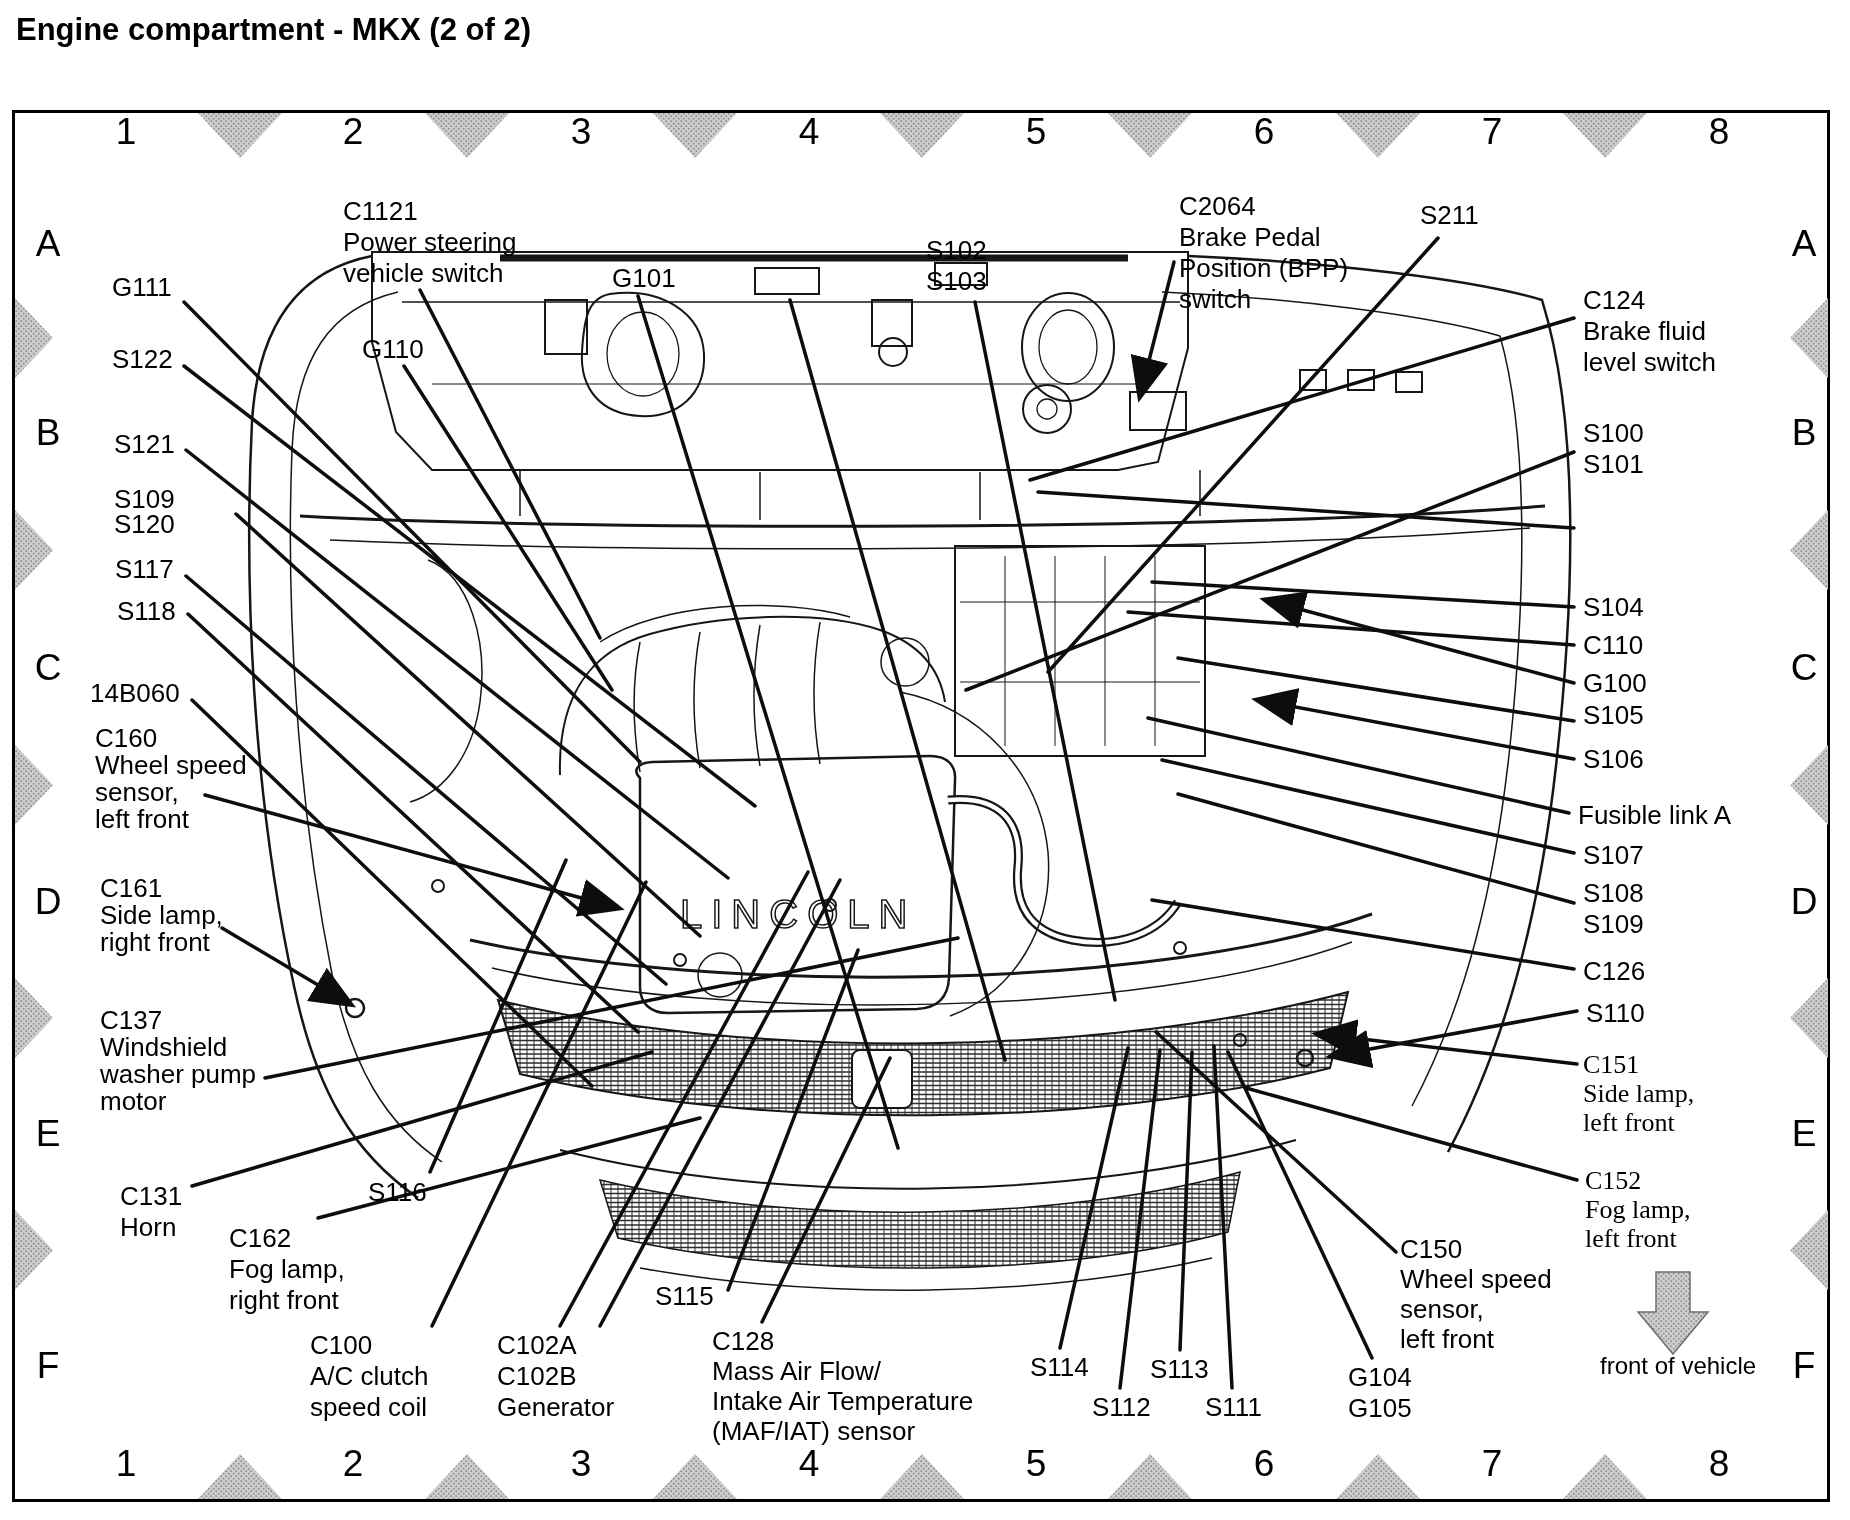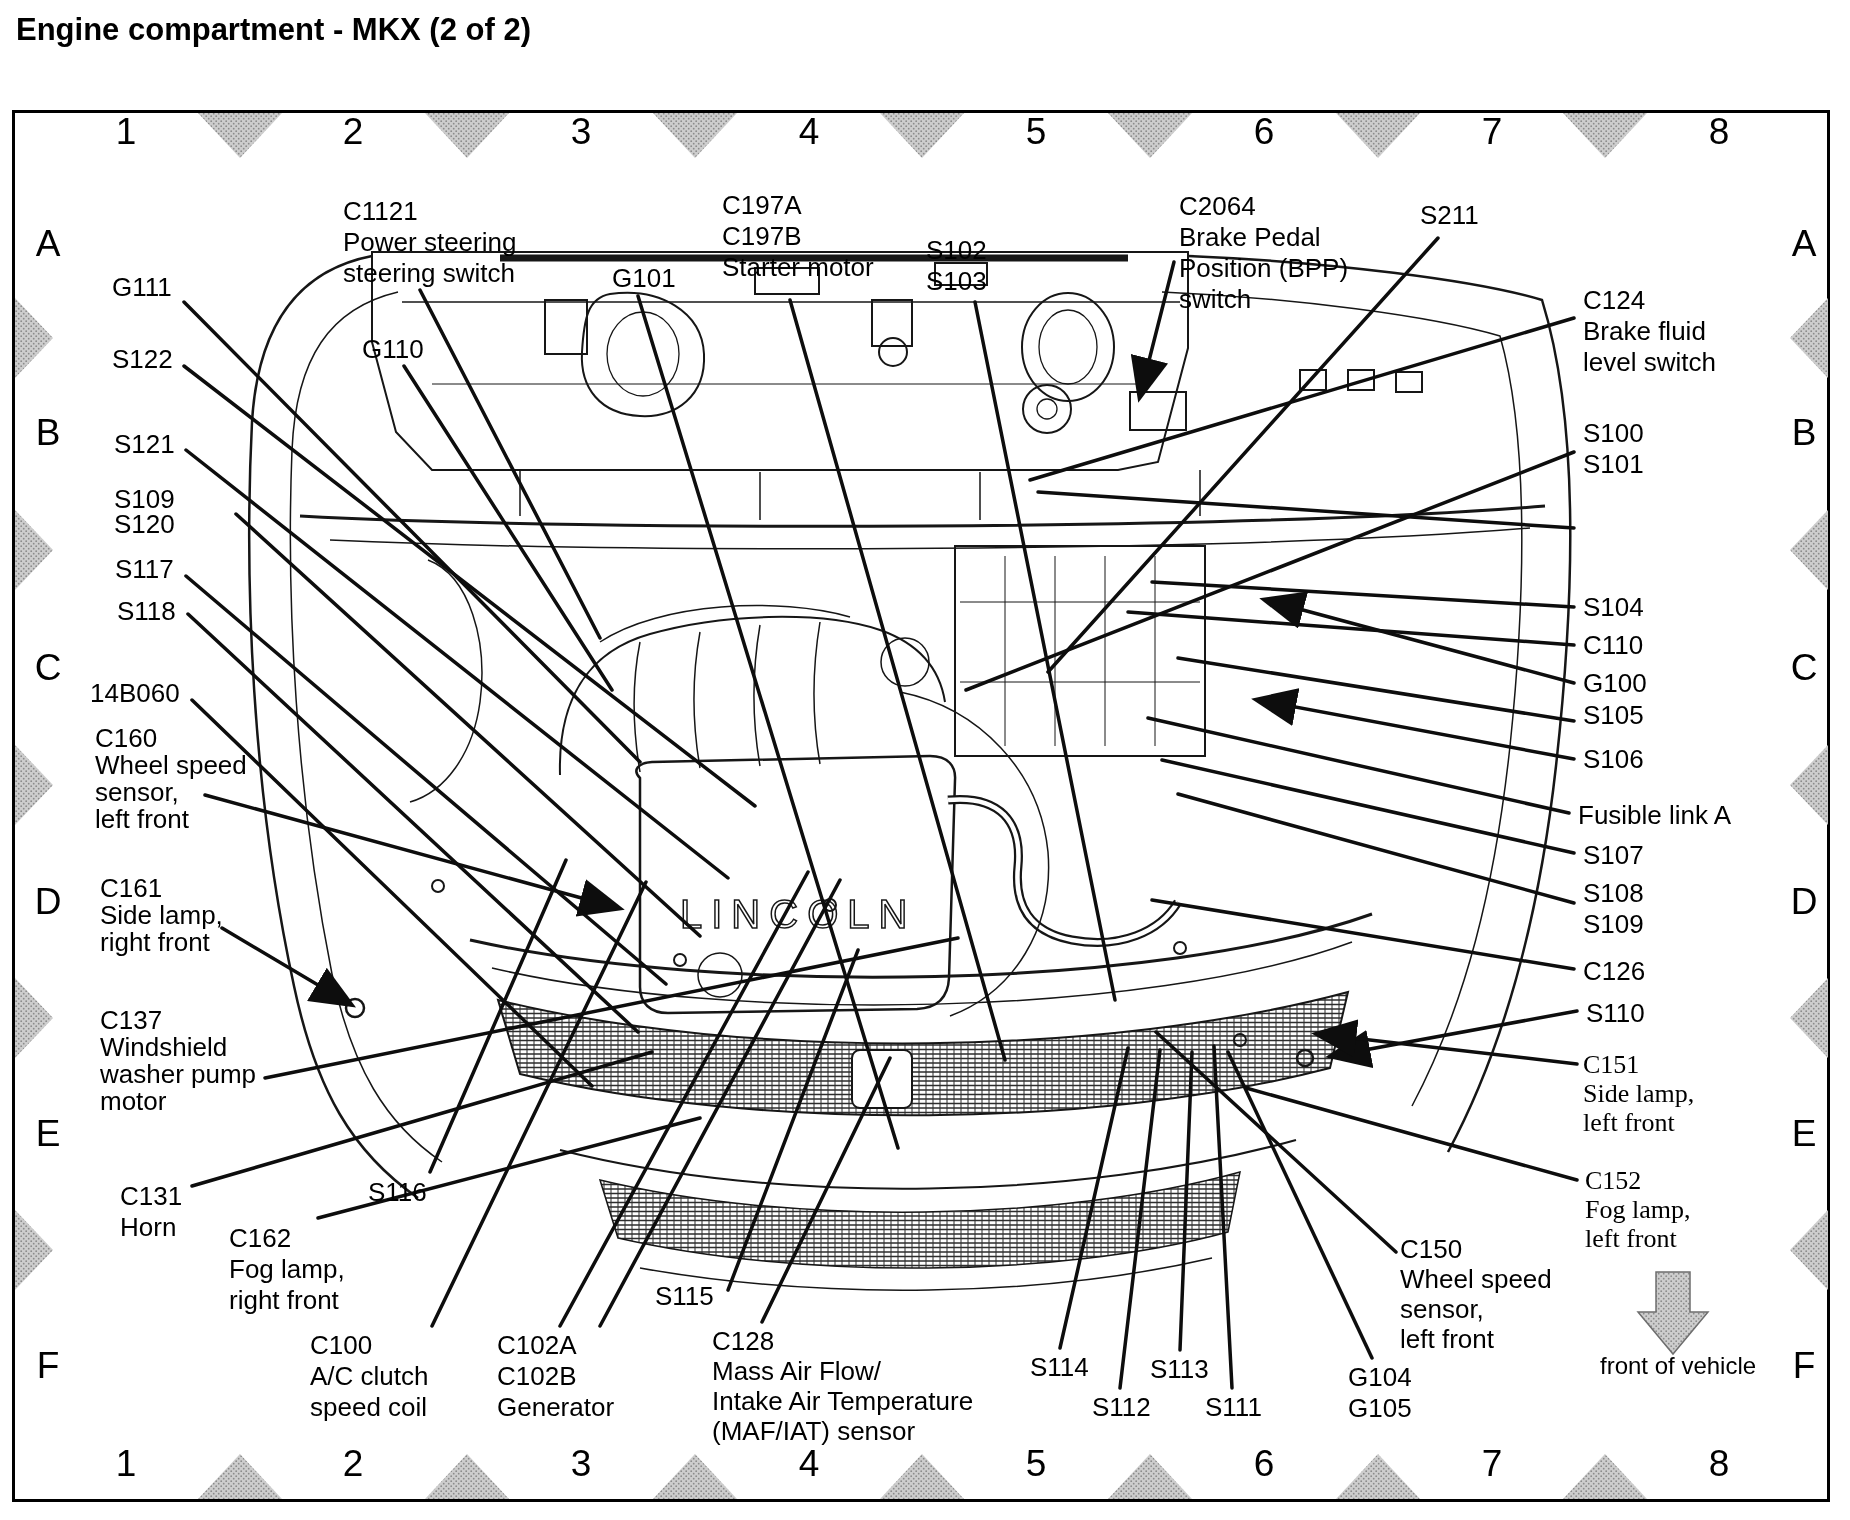--- a/index.html
+++ b/index.html
@@ -227,21 +227,21 @@
     </g>
 
     <g>
       <polygon points="1656,1272 1690,1272 1690,1312 1708,1312 1673,1354 1638,1312 1656,1312" fill="url(#stip)" stroke="#6e6e6e" stroke-width="1.5"></polygon>
     </g>
   </svg>
 
   <div class="co" style="left:343px;top:196px">
     <span>C1121</span>
       <span>Power steering</span>
-      <span>steering switch</span>
+      <span>vehicle switch</span>
   </div>
   <div class="co" style="left:112px;top:272px">
       <span>G111</span>
     </div>
   <div class="co" style="left:362px;top:334px">
       <span>G110</span>
     </div>
   <div class="co" style="left:112px;top:344px">
       <span>S122</span>
     </div>
@@ -296,25 +296,20 @@
       <span>speed coil</span>
   </div>
   <div class="co" style="left:497px;top:1330px">
     <span>C102A</span>
       <span>C102B</span>
       <span>Generator</span>
   </div>
   <div class="co" style="left:612px;top:263px">
       <span>G101</span>
     </div>
-  <div class="co" style="left:722px;top:190px">
-    <span>C197A</span>
-      <span>C197B</span>
-      <span>Starter motor</span>
-  </div>
   <div class="co" style="left:926px;top:235px">
     <span>S102</span>
       <span>S103</span>
   </div>
   <div class="co" style="left:1179px;top:191px">
     <span>C2064</span>
       <span>Brake Pedal</span>
       <span>Position (BPP)</span>
       <span>switch</span>
   </div>

